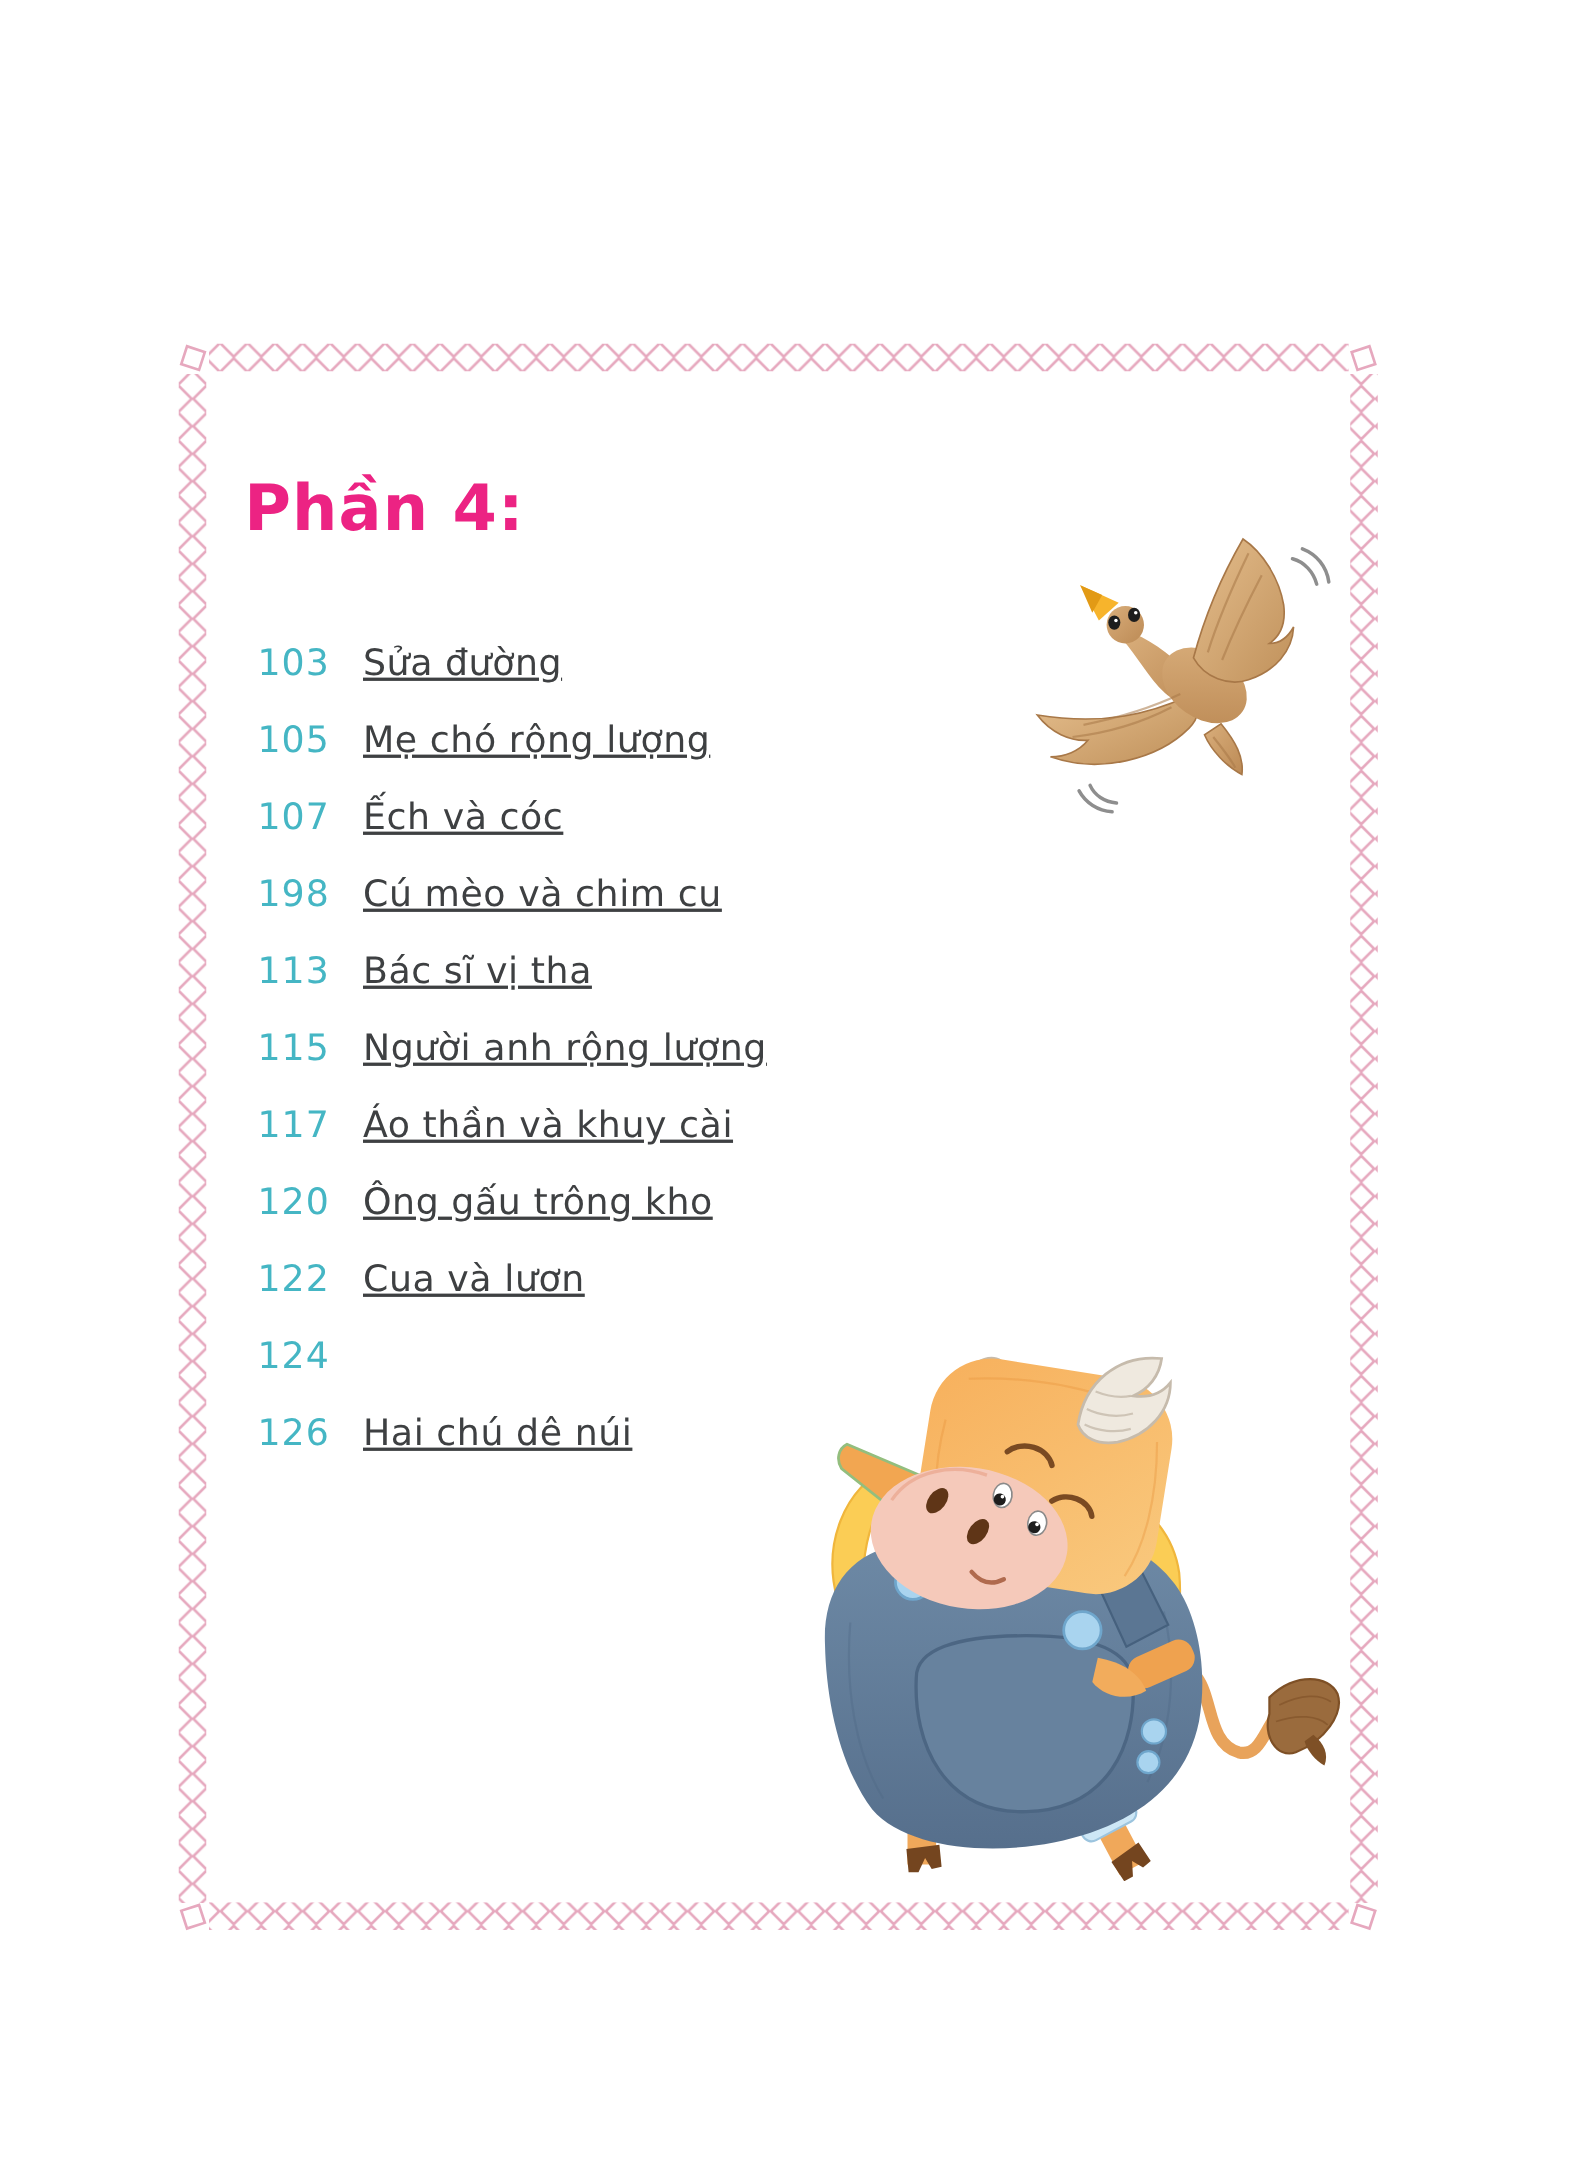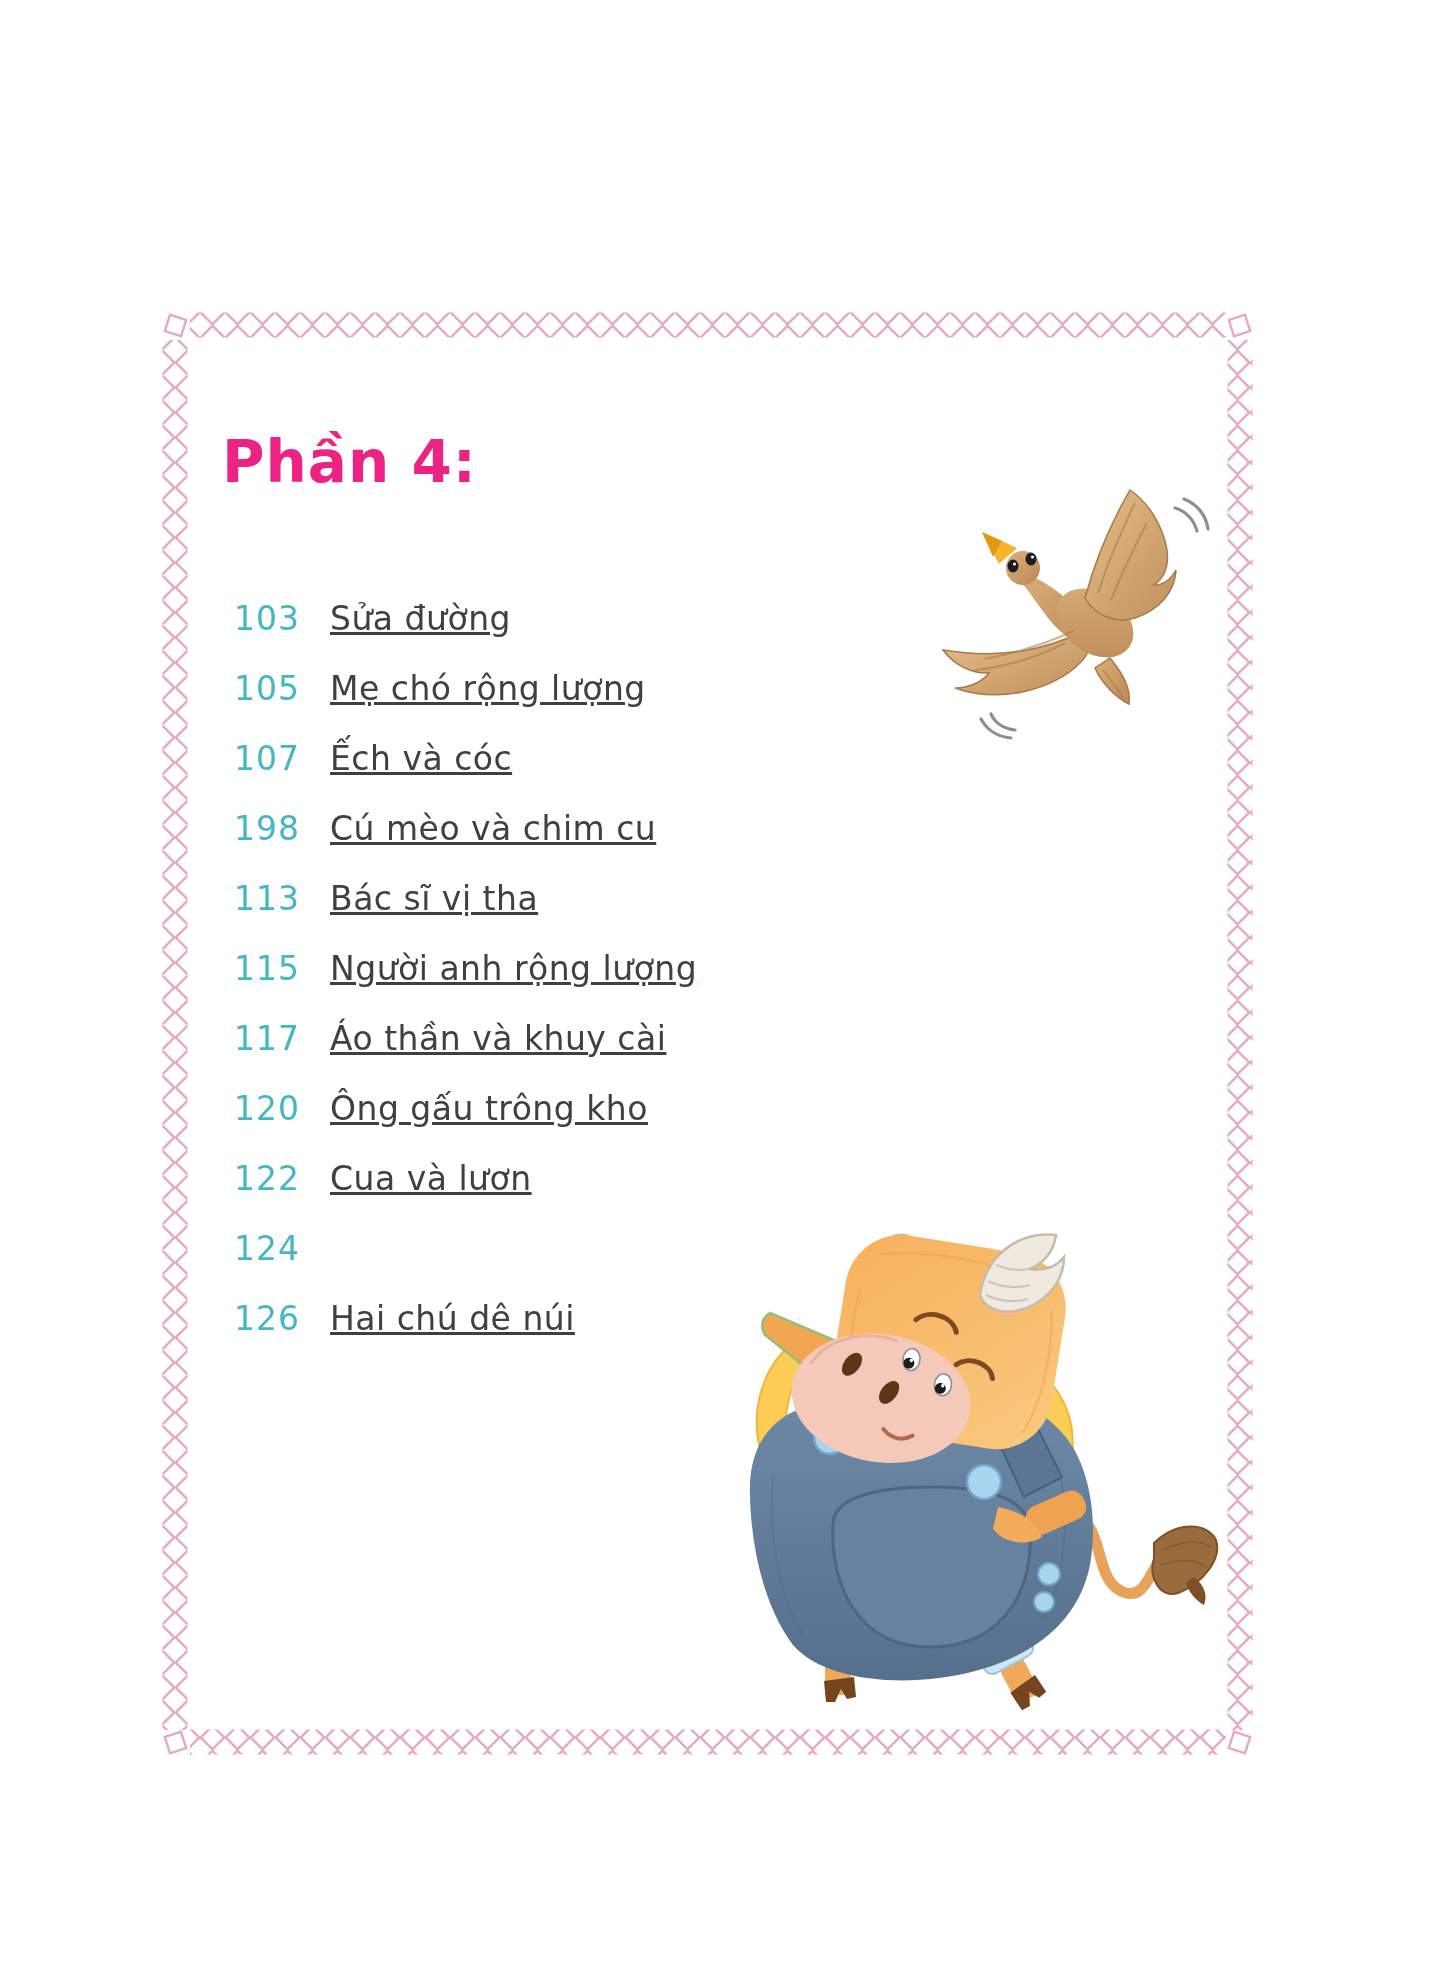--- a/index.html
+++ b/index.html
@@ -16,21 +16,21 @@
     position:absolute;left:222px;top:380px;
     font-size:58px;font-weight:bold;color:#EC2383;
     letter-spacing:1px;white-space:nowrap;margin-top:48px;
   }
   .section-title{
     position:absolute;left:222px;top:470px;
     font-size:42px;font-weight:bold;color:#2FB6C9;
     letter-spacing:1px;white-space:nowrap;
   }
   .toc{position:absolute;left:214px;top:583px;}
-  .toc-row{display:flex;align-items:center;height:70px;}
+  .toc-row{display:flex;align-items:flex-start;height:70px;}
   .toc-num{
     width:86px;text-align:right;
     font-size:33px;color:#45B6C4;letter-spacing:1px;
   }
   .toc-title{
     margin-left:30px;
     font-size:33px;color:#3E4042;letter-spacing:0.5px;
     white-space:nowrap;
     text-decoration:underline;
   }

